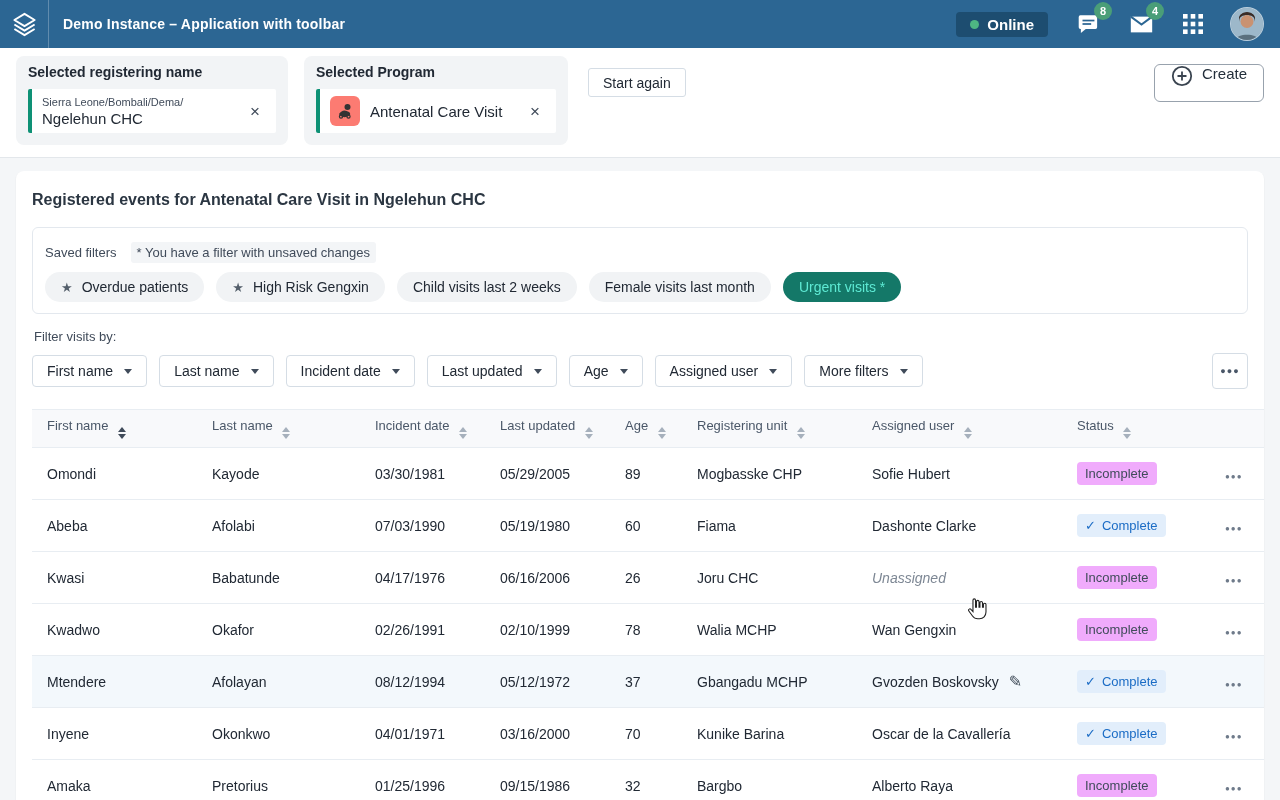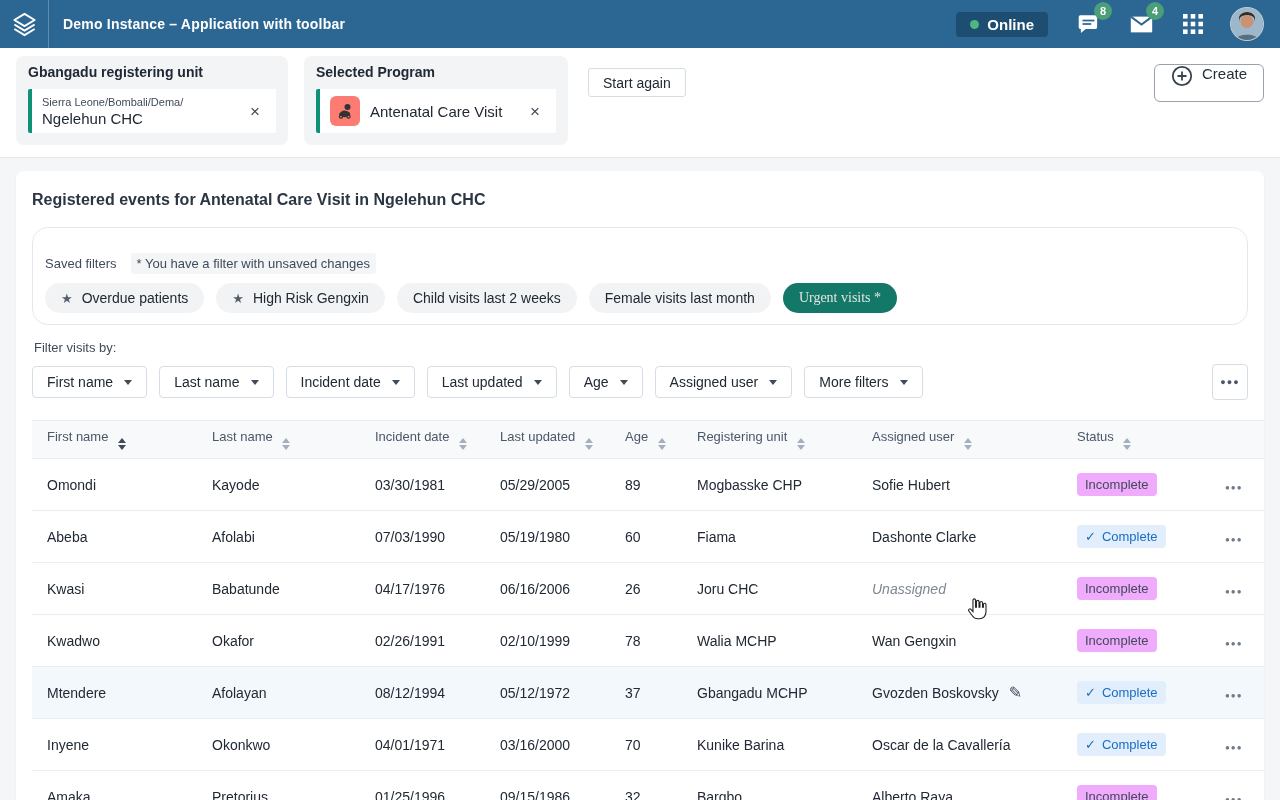--- a/index.html
+++ b/index.html
@@ -53,29 +53,29 @@
   .start-again { margin-left:20px; margin-top:12px; }
   .create-btn { margin-left:auto; margin-top:8px; height:38px; border:1px solid #98a2ad; border-radius:6px;
     background:#fff; display:flex; align-items:flex-start; gap:9px; padding:0 16px; font-size:15px;
     font-weight:500; color:#24303c; cursor:pointer; font-family:inherit; }
 
   
   .main-card { margin:13px 16px 0 16px; background:#fff; border-radius:8px 8px 0 0;
     box-shadow:0 1px 2px rgba(0,0,0,.07); padding:12px 16px; height:calc(800px - 165px); overflow:hidden; }
   .main-title { font-size:16px; font-weight:700; color:#2b3642; margin:8px 0 18px 0; }
 
-  .filters-box { border:1px solid #e3e8ee; border-radius:16px; padding:25px 12px 11px 12px; }
+  .filters-box { border:1px solid #e3e8ee; border-radius:6px; padding:14px 12px 11px 12px; }
   .filters-head { display:flex; align-items:center; gap:14px; }
   .filters-label { font-size:13px; color:var(--text-mid); }
   .filters-note { font-size:13px; color:var(--text-mid); background:#f3f5f7; padding:3px 6px; border-radius:3px; }
   .chips-row { display:flex; gap:12px; margin-top:9px; }
   .chip { height:30px; border-radius:15px; background:#f1f3f5; display:flex; align-items:center; gap:9px;
     padding:0 16px; font-size:14px; cursor:pointer; white-space:nowrap; }
   .chip-star { font-size:13px; color:#545f6b; line-height:1; }
-  .chip.selected { background: var(--chip-selected-bg); color:#e5e5e5; font-weight:500;font-family:Liberation Serif, serif; }
+  .chip.selected { background: var(--chip-selected-bg); color:#5eead4; font-weight:500; }
 
   .filter-events-label { font-size:13px; color:var(--text-mid); margin:15px 0 9px 2px; }
   .filter-row { display:flex; gap:12px; align-items:center; }
   .filter-btn { height:32px; border:1px solid #d5dde5; border-radius:4px; background:#fff; cursor:pointer;
     display:flex; align-items:center; gap:11px; padding:0 14px; font-size:14px; color:var(--text-dark);
     font-family:inherit; }
   .caret-down { width:0; height:0; border-left:4px solid transparent; border-right:4px solid transparent;
     border-top:5px solid #404b5a; }
   .overflow-btn { margin-left:auto; width:36px; height:36px; border:1px solid #d5dde5; border-radius:4px;
     background:#fff; color:#4a5768; font-size:12px; letter-spacing:1px; cursor:pointer; }
@@ -160,21 +160,21 @@
       <circle cx="16" cy="13.5" r="6.5" fill="#c99272"></circle>
       <path d="M8 13 C8 5 24 5 24 13 L24 10 C24 3 8 3 8 10 Z" fill="#3a2d28"></path>
       <path d="M8.5 14 q-1.5-8 7.5-8 q9 0 7.5 8 q1-10-7.5-10 q-8.5 0-7.5 10z" fill="#3a2d28"></path>
       <path d="M5 32 c0-7 22-7 22 0z" fill="#5a6f7d"></path>
     </svg>
   </div>
 </header>
 
 <section class="toolbar">
   <div class="sel-card">
-    <div class="sel-card-label">Gbangadu registering unit</div>
+    <div class="sel-card-label">Selected registering name</div>
     <div class="sel-inner">
       <div class="grow">
         <div class="sel-path">Sierra Leone/Bombali/Dema/</div>
         <div class="sel-name">Ngelehun CHC</div>
       </div>
       <button class="x-btn">×</button>
     </div>
   </div>
 
   <div class="sel-card program">

